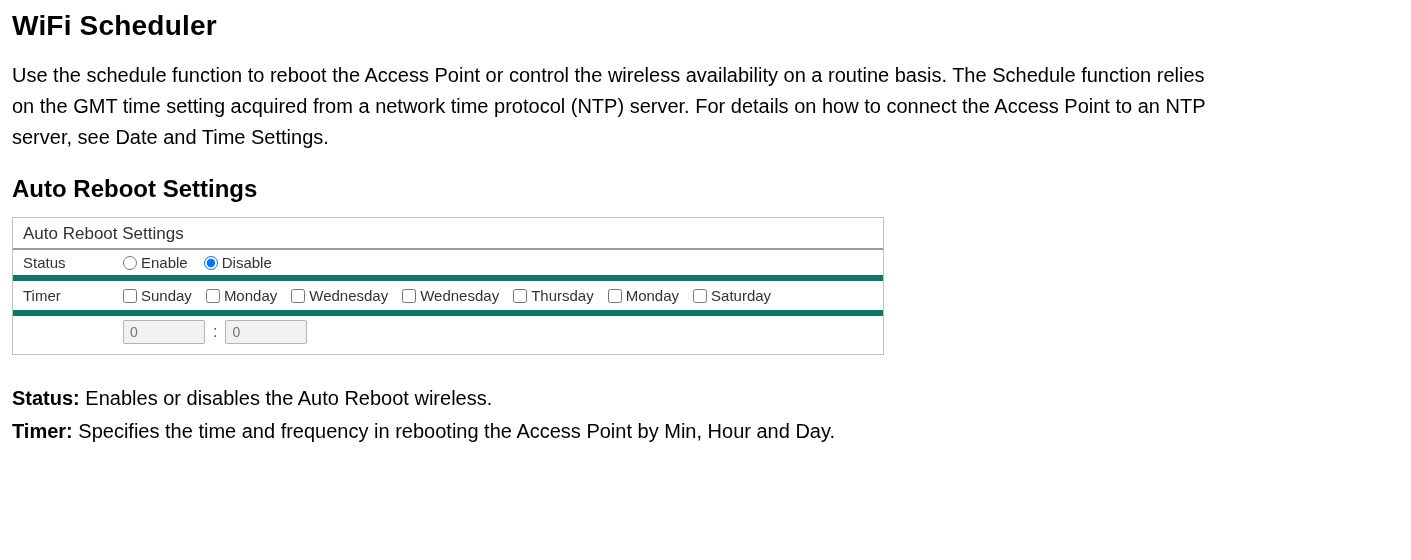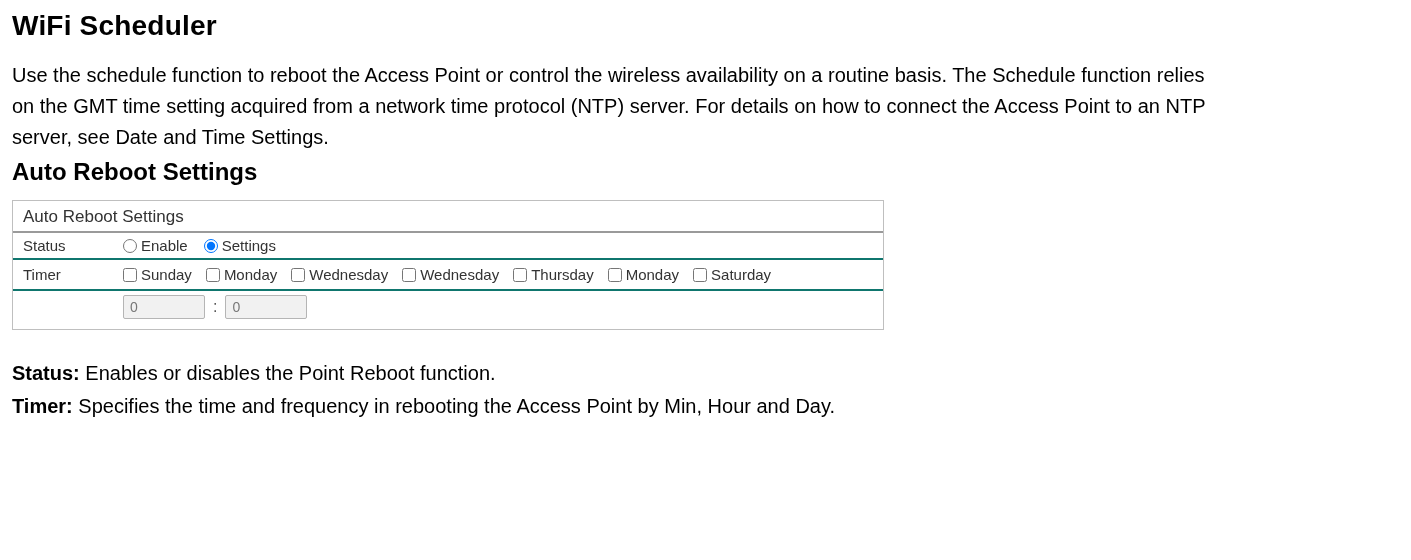--- a/index.html
+++ b/index.html
@@ -16,21 +16,21 @@
   }
   h1.page-title {
     font-size: 28px;
     font-weight: 700;
     margin: 0 0 18px 0;
     letter-spacing: 0.2px;
   }
   p.intro {
     font-size: 20px;
     line-height: 1.55;
-    margin: 0 0 5px 0;
+    margin: 0 0 22px 0;
     font-weight: 400;
     max-width: 1380px;
   }
   h2.section-title {
     font-size: 24px;
     font-weight: 700;
     margin: 0 0 14px 0;
   }
   p.section-intro {
     font-size: 20px;
@@ -48,21 +48,21 @@
   }
   .panel-header {
     padding: 6px 10px 4px 10px;
     font-size: 17px;
     border-bottom: 2px solid #9a9a9a;
   }
   .panel-row {
     display: flex;
     align-items: center;
     padding: 4px 10px;
-    border-bottom: 2px solid #0f766e;
+    border-bottom: 6px solid #0f766e;
     font-size: 15px;
   }
   .panel-row:last-of-type { border-bottom: none; }
   .row-label {
     width: 100px;
     flex: 0 0 100px;
   }
   .row-body {
     display: flex;
     align-items: center;
@@ -129,21 +129,21 @@
 
     <div class="panel-row">
       <div class="row-label">Status</div>
       <div class="row-body radio-set">
         <label>
           <input type="radio" name="status" style="">
           <span>Enable</span>
         </label>
         <label>
           <input type="radio" name="status" checked="" style="">
-          <span>Settings</span>
+          <span>Disable</span>
         </label>
       </div>
     </div>
 
     <div class="panel-row timer-row">
       <div class="row-label">Timer</div>
       <div class="row-body day-set">
         <label>
           <input type="checkbox" style="">
           <span>Sunday</span>
@@ -177,20 +177,20 @@
 
     <div class="timer-lower">
       <input class="time-box" type="text" disabled="" value="0" style="">
       <span class="colon">:</span>
       <input class="time-box" type="text" disabled="" value="0" style="">
     </div>
   </div>
 
   <div class="defs">
     <p>
-      <span class="label">Status:</span><span> Enables or disables the Point Reboot function.</span>
+      <span class="label">Status:</span><span> Enables or disables the Auto Reboot wireless.</span>
     </p>
     <p>
       <span class="label">Timer:</span><span> Specifies the time and frequency in rebooting the Access Point by Min, Hour and Day.</span>
     </p>
   </div>
 
 </div>
 
 </body></html>

